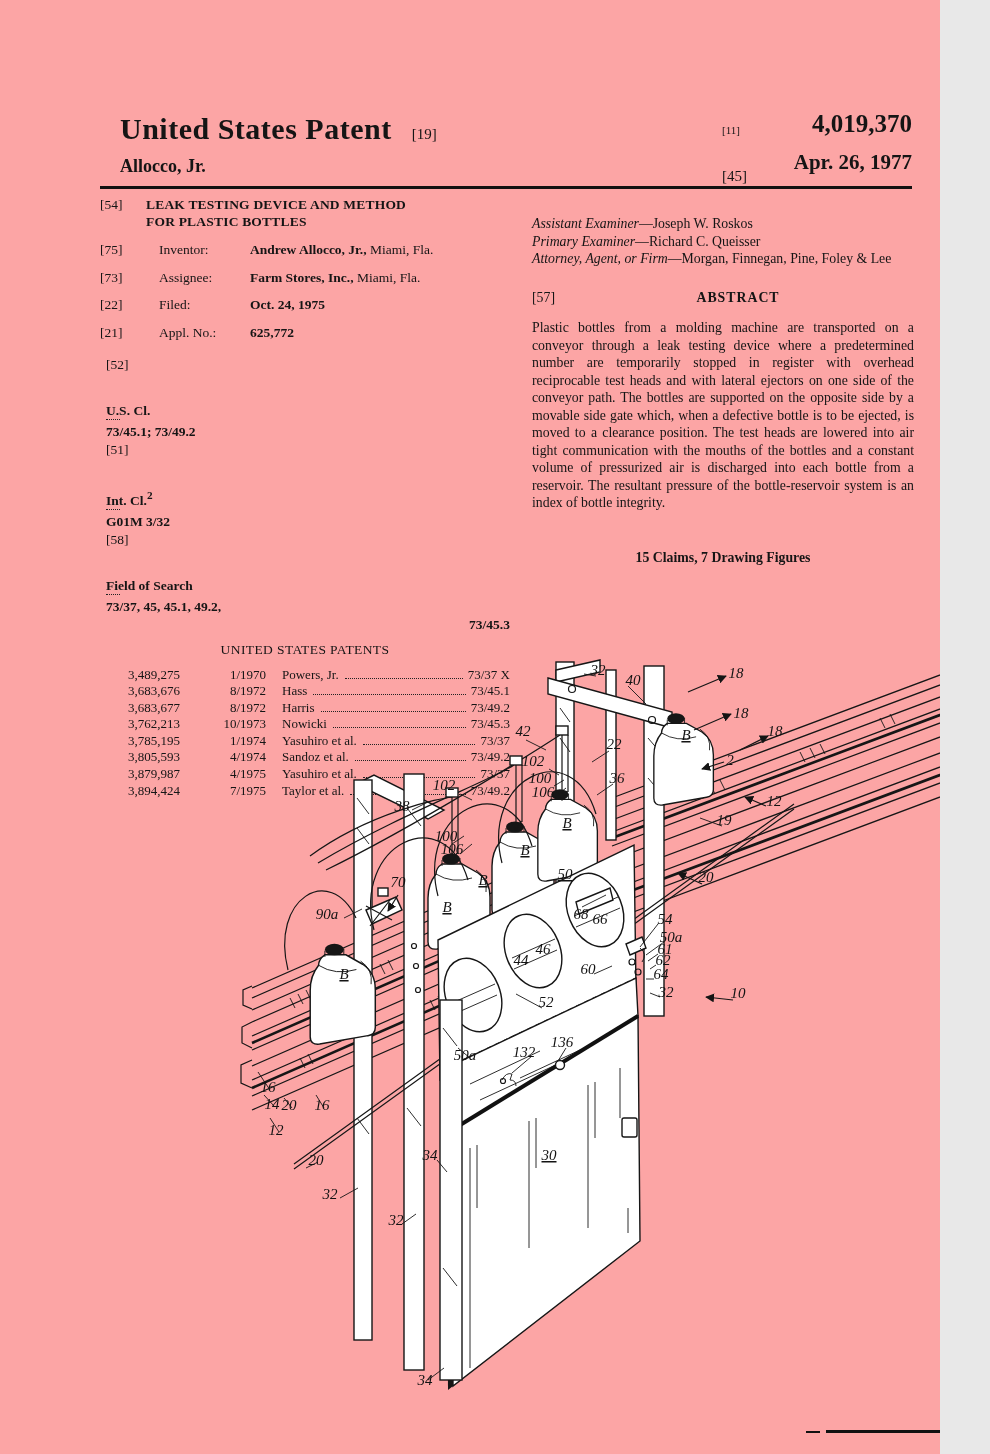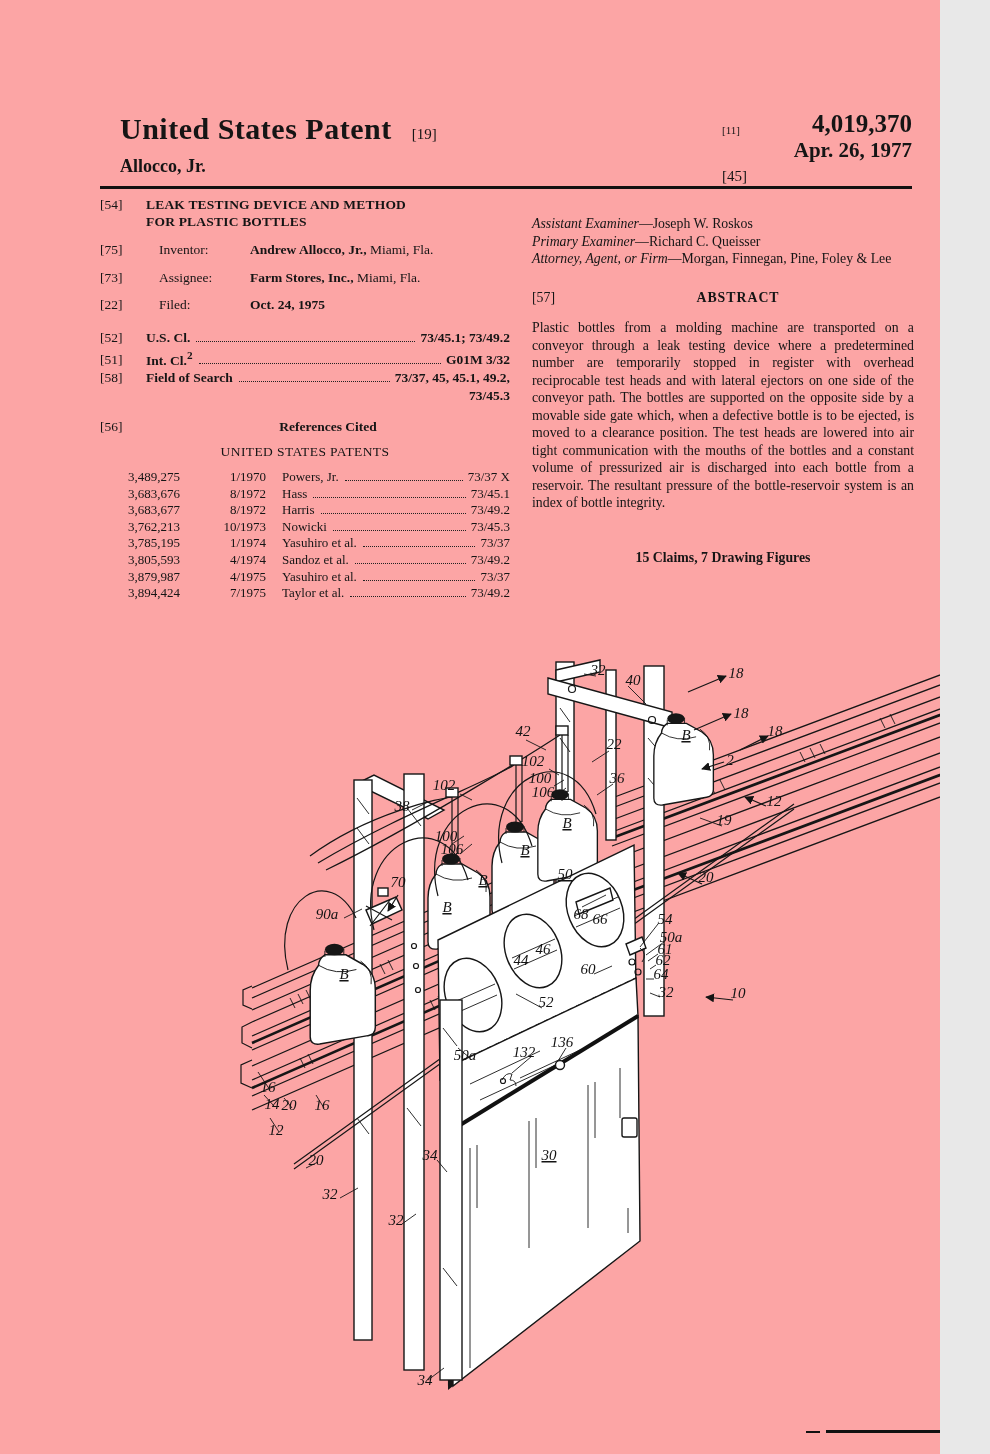--- a/index.html
+++ b/index.html
@@ -7,33 +7,33 @@
         font-family:"Liberation Serif",serif;overflow:hidden;}
   
   .hdr-title{position:absolute;left:120px;top:112px;white-space:nowrap;}
   .hdr-title .big{font-size:30px;font-weight:bold;letter-spacing:.5px;}
   .hdr-title .tag19{font-size:15px;margin-left:16px;}
   .hdr-name{position:absolute;left:120px;top:156px;font-size:18px;font-weight:bold;}
   .tag11{position:absolute;left:722px;top:124px;font-size:11px;}
   .patnum{position:absolute;left:740px;top:110px;width:172px;text-align:right;
           font-size:25px;font-weight:bold;}
   .tag45{position:absolute;left:722px;top:168px;font-size:15px;}
-  .patdate{position:absolute;left:740px;top:138px;width:172px;text-align:right;
+  .patdate{position:absolute;left:740px;top:150px;width:172px;text-align:right;
            font-size:21px;font-weight:bold;}
   .hdr-rule{position:absolute;left:100px;top:186px;width:812px;height:3px;background:#111;}
   
   .col-left{position:absolute;left:100px;top:196px;width:410px;font-size:13.5px;line-height:17px;}
   .col-right{position:absolute;left:532px;top:215px;width:382px;font-size:13.8px;line-height:17.5px;}
   .row{display:flex;align-items:baseline;}
   .tag{flex:0 0 46px;}
   .title54{font-weight:bold;letter-spacing:.2px;}
   .fieldrow{margin-bottom:10.5px;gap:13px;}
   .flabel{flex:0 0 78px;}
   .b{font-weight:bold;}
-  .clsrow{margin-bottom:1px;}
+  .clsrow{margin-bottom:1px;flex-direction:column;}
   .lead{flex:1;border-bottom:1.7px dotted #222;margin:0 5px 3px 6px;min-width:14px;height:11px;}
   .cls2{ text-align:right;font-weight:bold;}
   .refhdr{margin-top:14px;}
   .refhdr .t{flex:1;text-align:center;font-weight:bold;}
   .usp{ text-align:center;margin:8px 0 9px 0;letter-spacing:.4px;}
   .refrow{display:flex;align-items:baseline;font-size:13px;line-height:16.6px;font-family:Liberation Serif, serif;}
   .refnum{flex:0 0 82px;padding-left:28px;}
   .refdate{flex:0 0 56px;text-align:right;}
   .refname{margin-left:16px;white-space:nowrap;}
   .refcls{white-space:nowrap;}
@@ -87,20 +87,25 @@
         <div class="row fieldrow">
           <span class="tag">[73]</span>
           <span class="flabel">Assignee:</span>
           <span class="fval"><span class="b">Farm Stores, Inc.,</span><span> Miami, Fla.</span></span>
         </div>
         <div class="row fieldrow">
           <span class="tag">[22]</span>
           <span class="flabel">Filed:</span>
           <span class="fval"><span class="b">Oct. 24, 1975</span><span></span></span>
         </div>
+        <div class="row fieldrow">
+          <span class="tag">[21]</span>
+          <span class="flabel">Appl. No.:</span>
+          <span class="fval"><span class="b">625,772</span><span></span></span>
+        </div>
       </div>
     <div style="height:5px"></div>
     <div id="cls">
         <div class="row clsrow">
           <span class="tag">[52]</span>
           <span class="b">U.S. Cl.</span>
           <span class="lead"></span>
           <span class="b">73/45.1; 73/49.2</span>
         </div>
         <div class="row clsrow">
@@ -110,24 +115,20 @@
           <span class="b">G01M 3/32</span>
         </div>
         <div class="row clsrow">
           <span class="tag">[58]</span>
           <span class="b">Field of Search</span>
           <span class="lead"></span>
           <span class="b">73/37, 45, 45.1, 49.2,</span>
         </div>
         <div class="cls2">73/45.3</div>
       </div>
-    <div class="row refhdr">
-      <span class="tag">[56]</span>
-      <span class="t">References Cited</span>
-    </div>
     <div class="usp">UNITED STATES PATENTS</div>
     <div id="refs">
         <div class="refrow">
           <span class="refnum">3,489,275</span>
           <span class="refdate">1/1970</span>
           <span class="refname">Powers, Jr.</span>
           <span class="lead"></span>
           <span class="refcls">73/37 X</span>
         </div>
         <div class="refrow">

